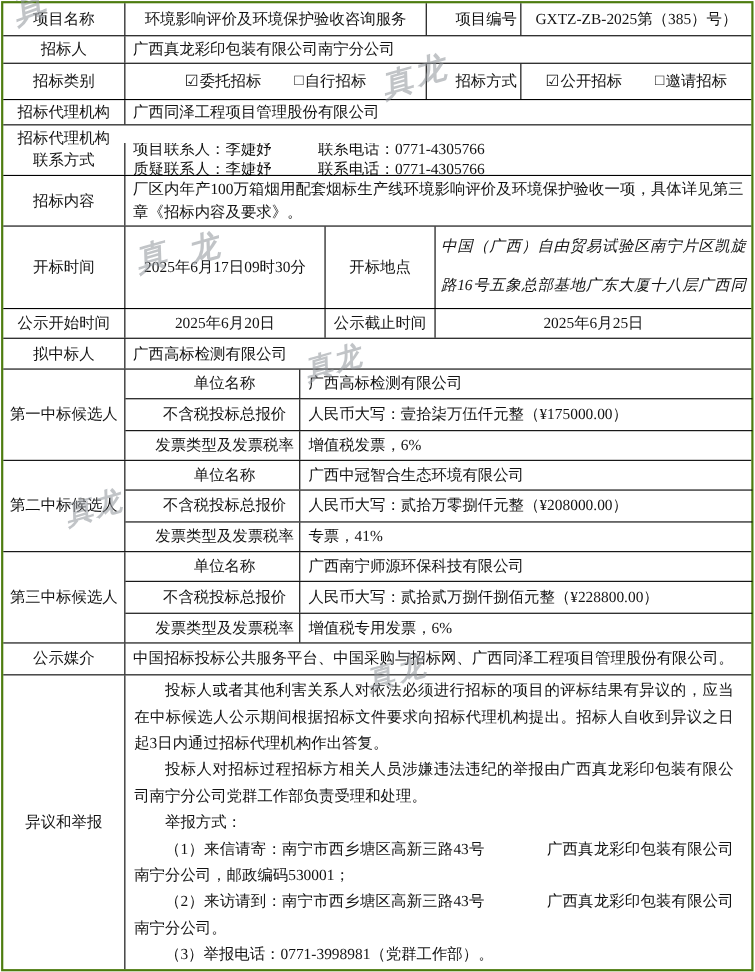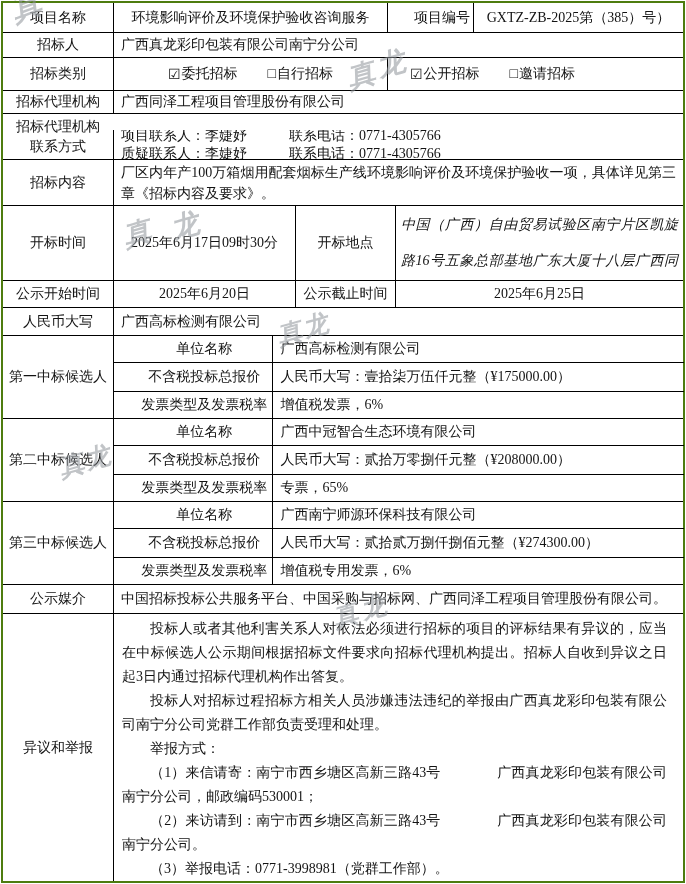--- a/index.html
+++ b/index.html
@@ -80,20 +80,23 @@
     </div>
     <div class="c vcc w274">
       <span class="optgroup">
         <span class="cb">☑</span>
         <span>委托招标</span>
         <span class="gap"></span>
         <span class="cb">□</span>
         <span>自行招标</span>
       </span>
     </div>
+    <div class="c lab w86">
+      <span>招标方式</span>
+    </div>
     <div class="c vcc w210">
       <span class="optgroup">
         <span class="cb">☑</span>
         <span>公开招标</span>
         <span class="gap"></span>
         <span class="cb">□</span>
         <span>邀请招标</span>
       </span>
     </div>
   </div>
@@ -154,21 +157,21 @@
     <div class="c lab w100">
       <span>公示截止时间</span>
     </div>
     <div class="c vcc w288">
       <span>2025年6月25日</span>
     </div>
   </div>
 
   <div class="row" style="height:27px">
     <div class="c lab w110">
-      <span>人民币大写</span>
+      <span>拟中标人</span>
     </div>
     <div class="c vc w570">
       <span>广西高标检测有限公司</span>
     </div>
   </div>
 
   <div class="row">
     <div class="c lab w110">
       <span>第一中标候选人</span>
     </div>
@@ -196,37 +199,37 @@
       <div class="subrow" style="height:26px">
         <div class="sublab">单位名称</div>
         <div class="subval">广西中冠智合生态环境有限公司</div>
       </div>
       <div class="subrow" style="height:28px">
         <div class="sublab">不含税投标总报价</div>
         <div class="subval">人民币大写：贰拾万零捌仟元整（¥208000.00）</div>
       </div>
       <div class="subrow" style="height:26px">
         <div class="sublab">发票类型及发票税率</div>
-        <div class="subval">专票，65%</div>
+        <div class="subval">专票，41%</div>
       </div>
     </div>
   </div>
 
   <div class="row">
     <div class="c lab w110">
       <span>第三中标候选人</span>
     </div>
     <div class="candblock">
       <div class="subrow" style="height:26px">
         <div class="sublab">单位名称</div>
         <div class="subval">广西南宁师源环保科技有限公司</div>
       </div>
       <div class="subrow" style="height:28px">
         <div class="sublab">不含税投标总报价</div>
-        <div class="subval">人民币大写：贰拾贰万捌仟捌佰元整（¥274300.00）</div>
+        <div class="subval">人民币大写：贰拾贰万捌仟捌佰元整（¥228800.00）</div>
       </div>
       <div class="subrow" style="height:26px">
         <div class="sublab">发票类型及发票税率</div>
         <div class="subval">增值税专用发票，6%</div>
       </div>
     </div>
   </div>
 
   <div class="row" style="height:28px">
     <div class="c lab w110">

